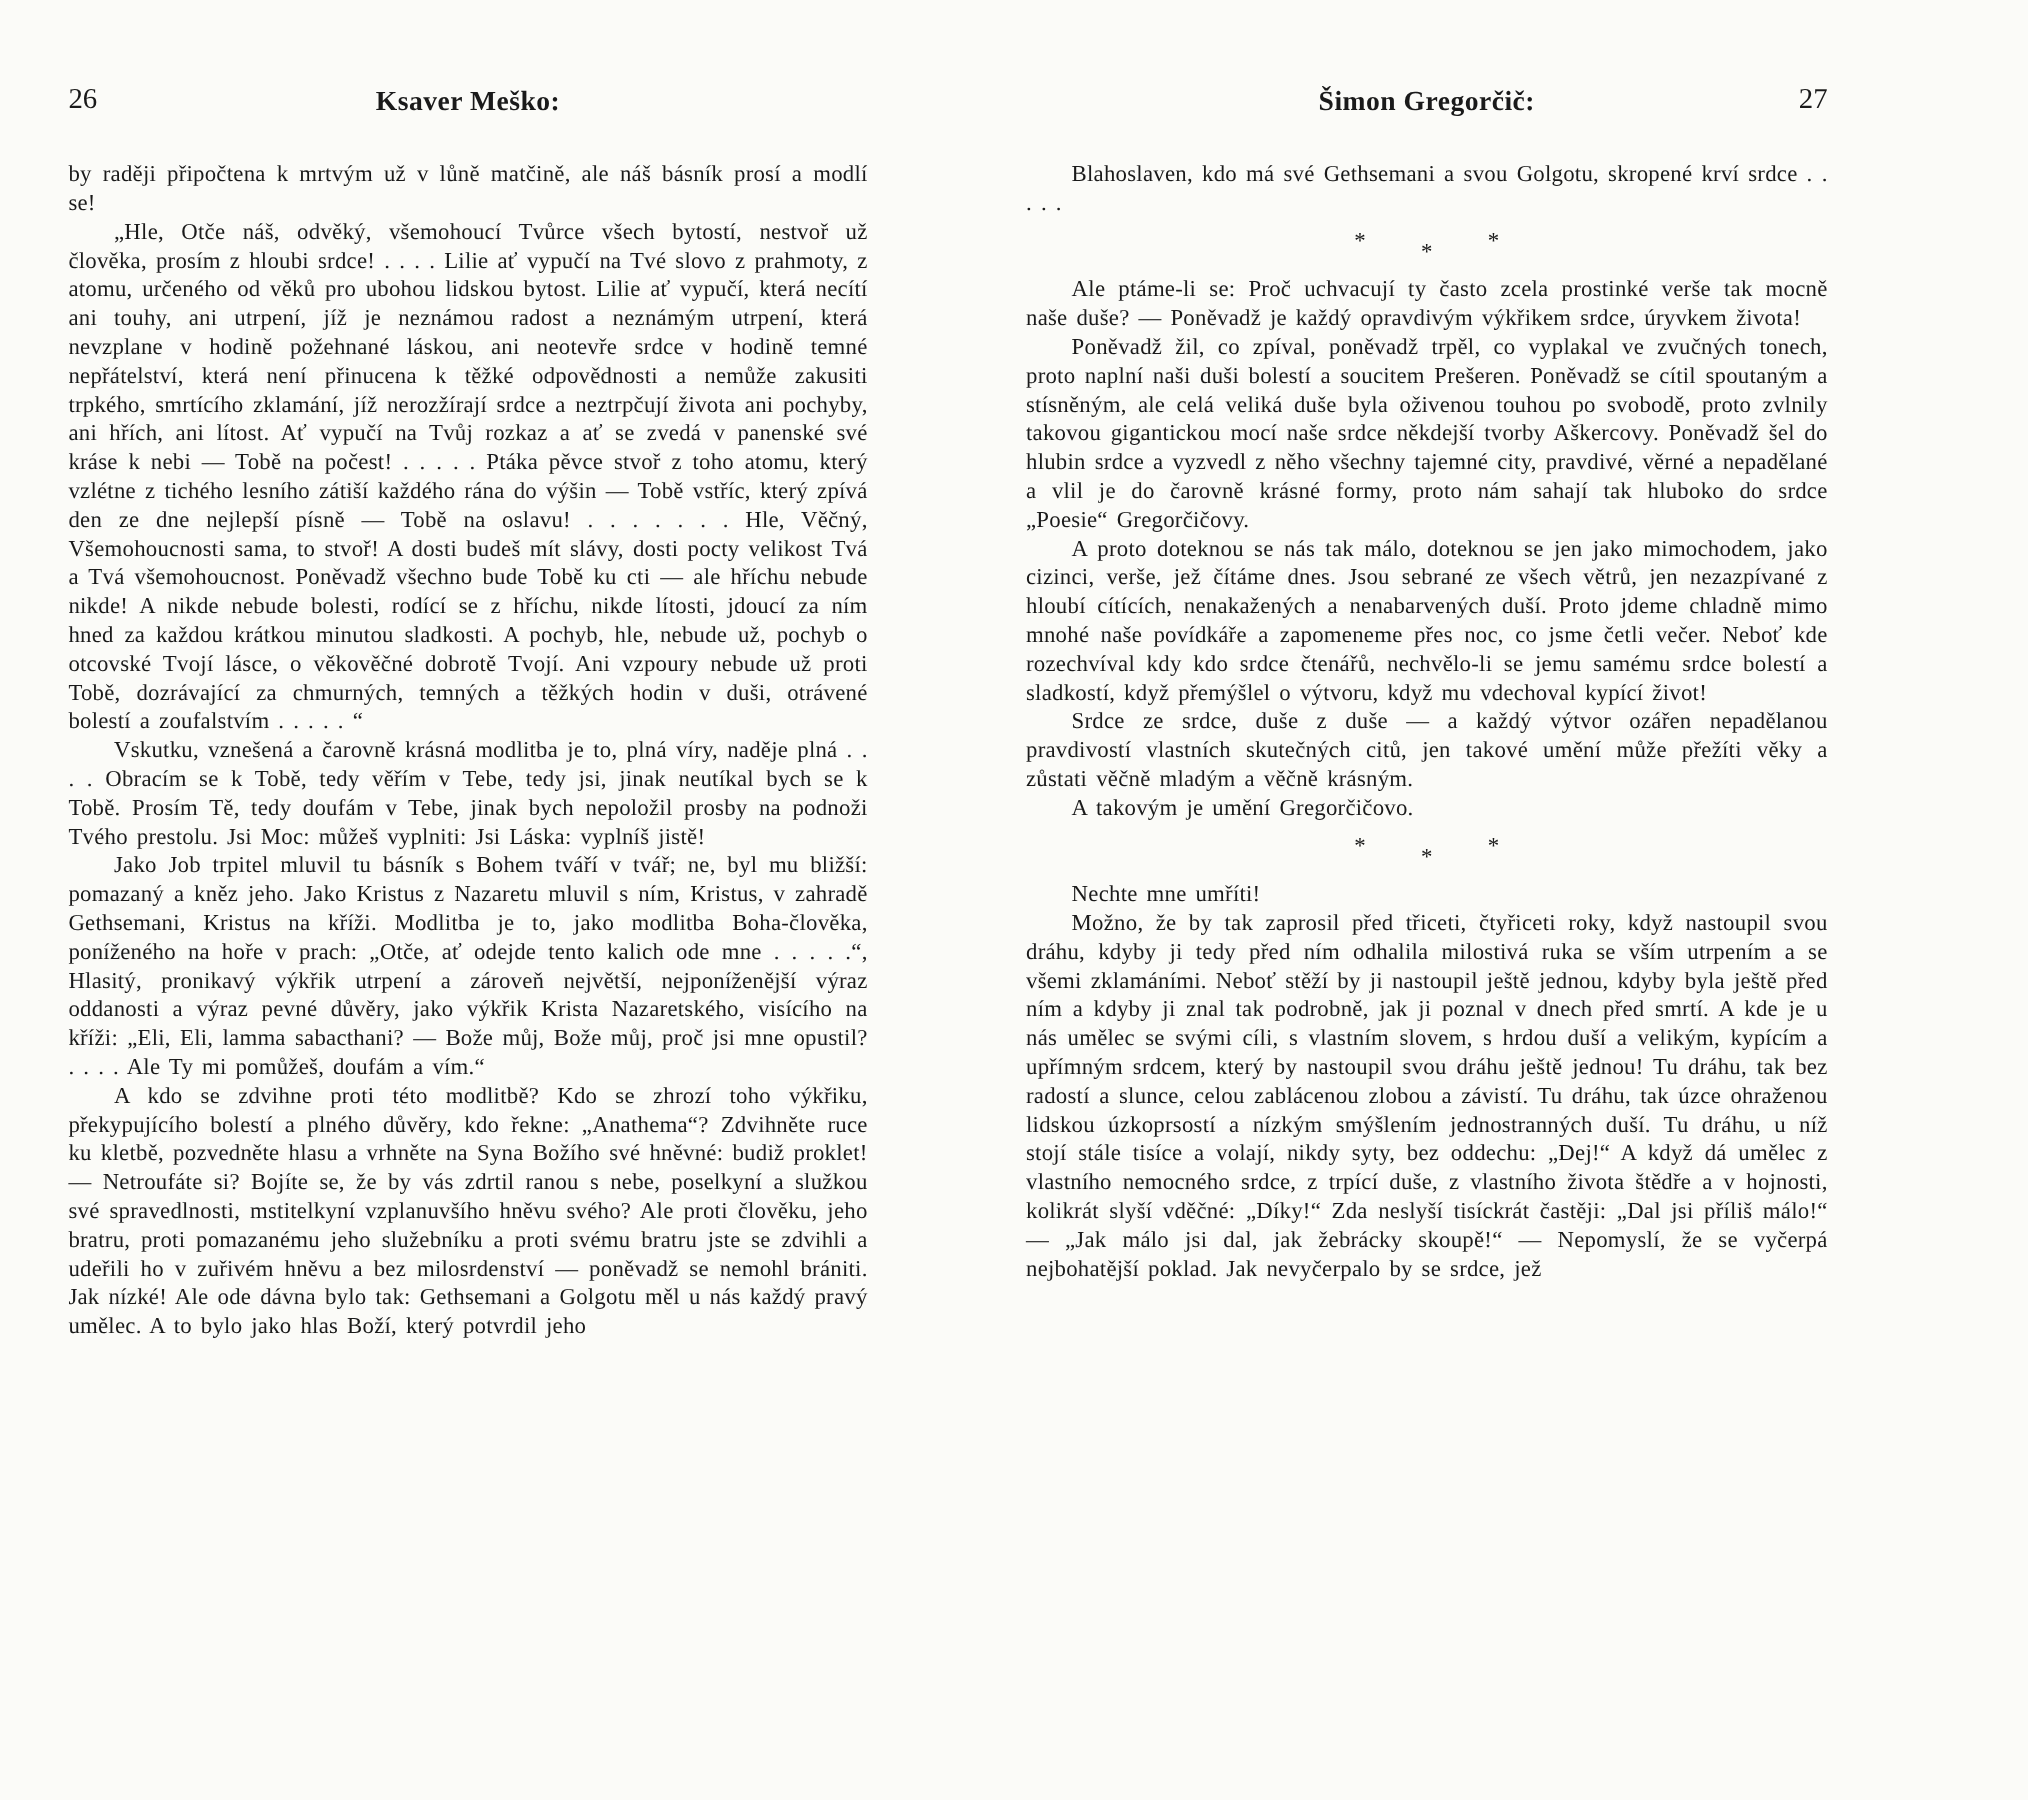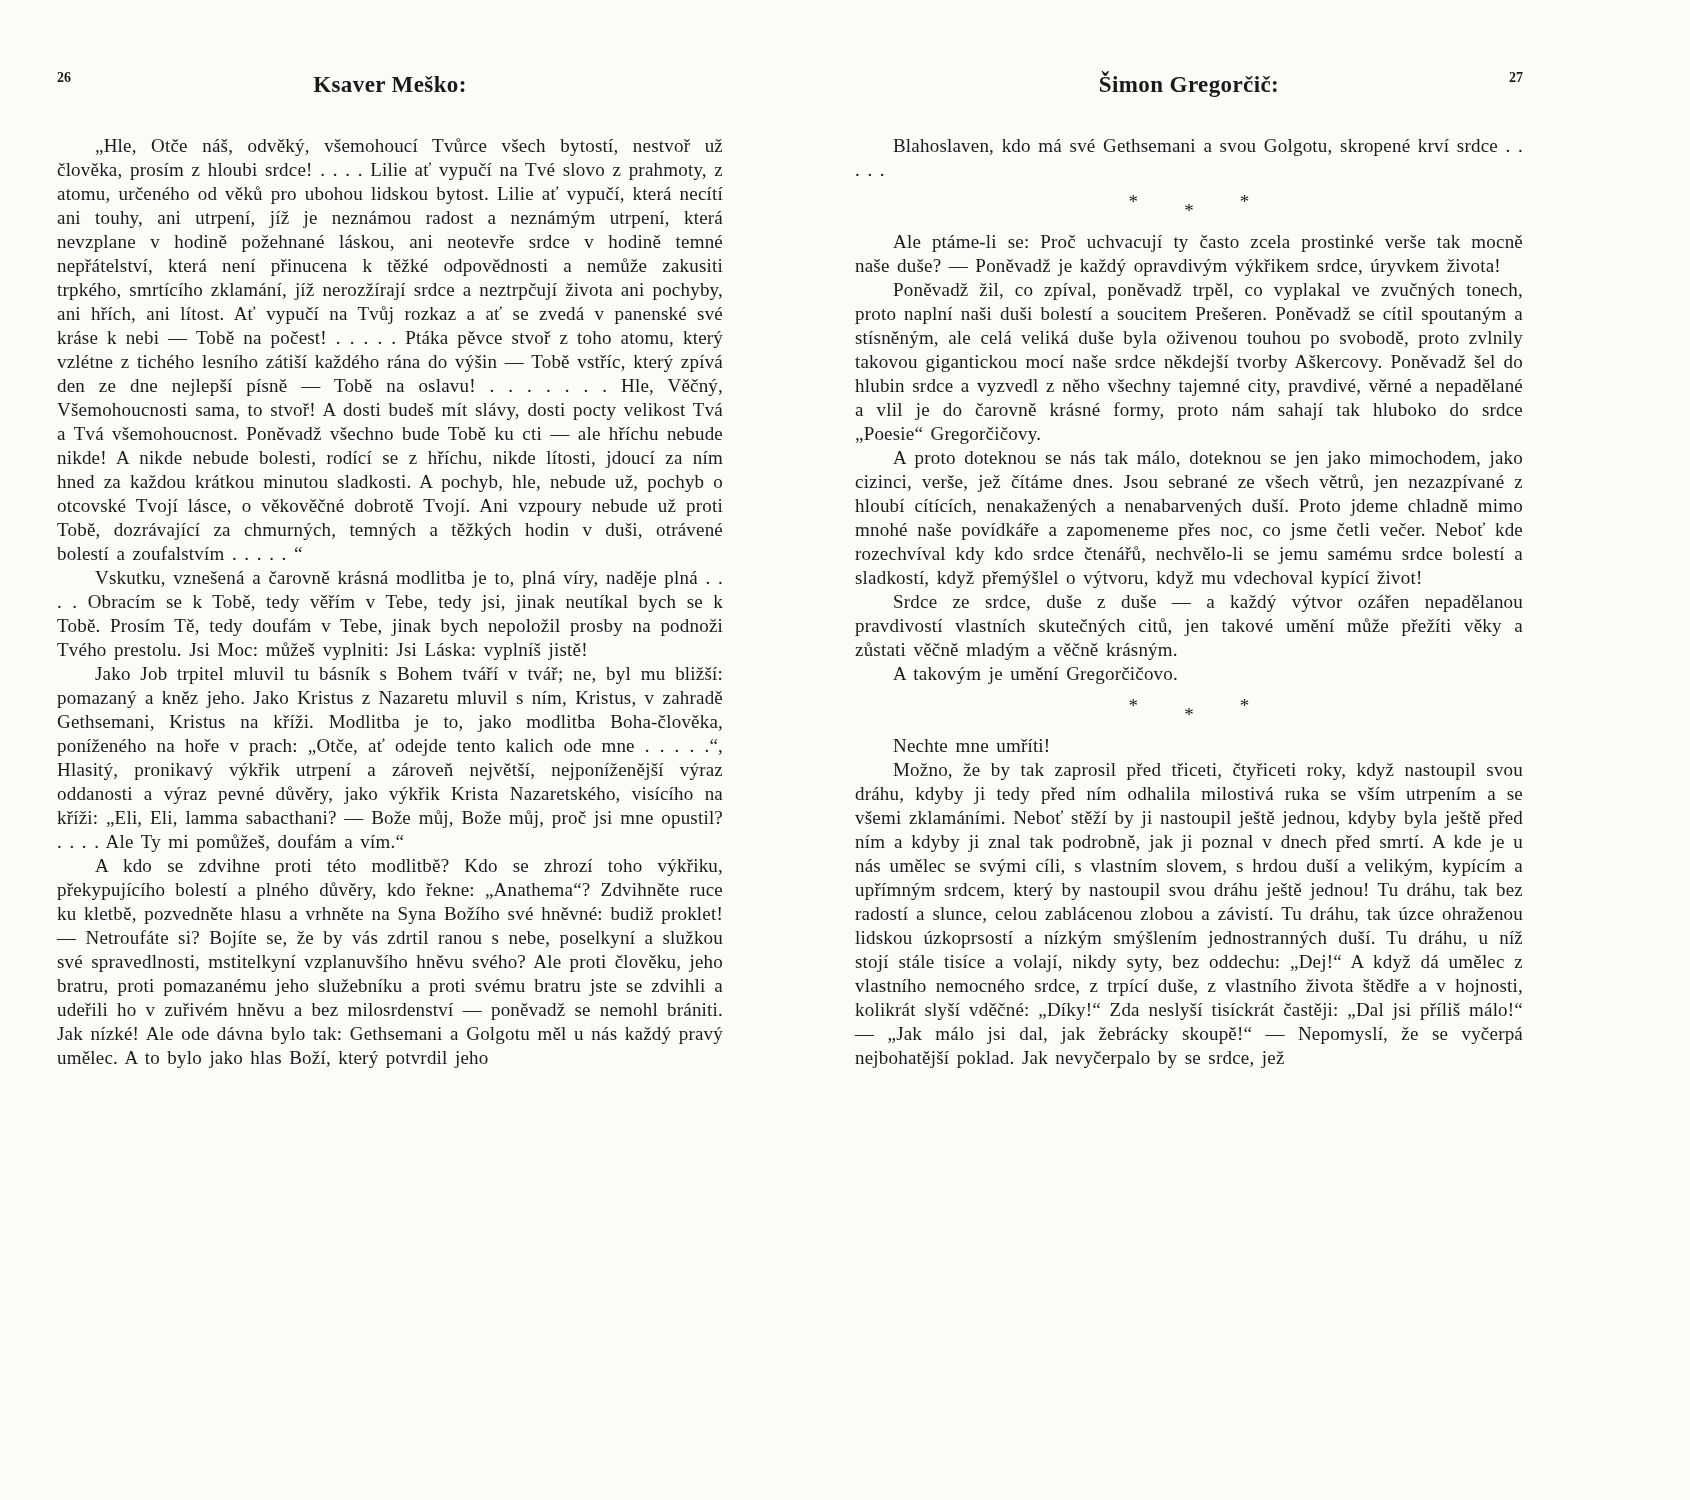--- a/index.html
+++ b/index.html
@@ -20,22 +20,22 @@
   .running-header {
     display: block;
     text-align: center;
     font-weight: bold;
     font-size: 23px;
     letter-spacing: 0.4px;
   }
   .page-number {
     position: absolute;
     top: -2px;
-    font-size: 14px;
-    font-weight: bold;
+    font-size: 24px;
+    font-weight: normal;
   }
   .page-number.pos-left  { left: 0; }
   .page-number.pos-right { right: 0; }
 
   .page-body {
     font-size: 19px;
     line-height: 24px;
     text-align: justify;
     word-spacing: 2.5px;
     letter-spacing: 0.2px;
@@ -61,20 +61,21 @@
 <body>
 
 <div class="spread">
 
   <section class="page left">
     <header class="page-header">
       <span class="page-number pos-left">26</span>
       <span class="running-header">Ksaver Meško:</span>
     </header>
     <div class="page-body">
+        <p class="para">by raději připočtena k mrtvým už v lůně matčině, ale náš básník prosí a modlí se!</p>
         <p class="para indent">„Hle, Otče náš, odvěký, všemohoucí Tvůrce všech bytostí, nestvoř už člověka, prosím z hloubi srdce! . . . .  Lilie ať vypučí na Tvé slovo z prahmoty, z atomu, určeného od věků pro ubohou lidskou bytost. Lilie ať vypučí, která necítí ani touhy, ani utrpení, jíž je neznámou radost a neznámým utrpení, která nevzplane v hodině požehnané láskou, ani neotevře srdce v hodině temné nepřátelství, která není přinucena k těžké odpovědnosti a nemůže zakusiti trpkého, smrtícího zklamání, jíž nerozžírají srdce a neztrpčují života ani pochyby, ani hřích, ani lítost. Ať vypučí na Tvůj rozkaz a ať se zvedá v panenské své kráse k nebi — Tobě na počest! . . . . .  Ptáka pěvce stvoř z toho atomu, který vzlétne z tichého lesního zátiší každého rána do výšin — Tobě vstříc, který zpívá den ze dne nejlepší písně — Tobě na oslavu! . . . . . . .  Hle, Věčný, Všemohoucnosti sama, to stvoř! A dosti budeš mít slávy, dosti pocty velikost Tvá a Tvá všemohoucnost. Poněvadž všechno bude Tobě ku cti — ale hříchu nebude nikde! A nikde nebude bolesti, rodící se z hříchu, nikde lítosti, jdoucí za ním hned za každou krátkou minutou sladkosti. A pochyb, hle, nebude už, pochyb o otcovské Tvojí lásce, o věkověčné dobrotě Tvojí. Ani vzpoury nebude už proti Tobě, dozrávající za chmurných, temných a těžkých hodin v duši, otrávené bolestí a zoufalstvím . . . . . “</p>
         <p class="para indent">Vskutku, vznešená a čarovně krásná modlitba je to, plná víry, naděje plná . . . .  Obracím se k Tobě, tedy věřím v Tebe, tedy jsi, jinak neutíkal bych se k Tobě. Prosím Tě, tedy doufám v Tebe, jinak bych nepoložil prosby na podnoži Tvého prestolu. Jsi Moc: můžeš vyplniti: Jsi Láska: vyplníš jistě!</p>
         <p class="para indent">Jako Job trpitel mluvil tu básník s Bohem tváří v tvář; ne, byl mu bližší: pomazaný a kněz jeho. Jako Kristus z Nazaretu mluvil s ním, Kristus, v zahradě Gethsemani, Kristus na kříži. Modlitba je to, jako modlitba Boha-člověka, poníženého na hoře v prach: „Otče, ať odejde tento kalich ode mne . . . . .“, Hlasitý, pronikavý výkřik utrpení a zároveň největší, nejponíženější výraz oddanosti a výraz pevné důvěry, jako výkřik Krista Nazaretského, visícího na kříži: „Eli, Eli, lamma sabacthani? — Bože můj, Bože můj, proč jsi mne opustil? . . . .  Ale Ty mi pomůžeš, doufám a vím.“</p>
         <p class="para indent">A kdo se zdvihne proti této modlitbě? Kdo se zhrozí toho výkřiku, překypujícího bolestí a plného důvěry, kdo řekne: „Anathema“? Zdvihněte ruce ku kletbě, pozvedněte hlasu a vrhněte na Syna Božího své hněvné: budiž proklet! — Netroufáte si? Bojíte se, že by vás zdrtil ranou s nebe, poselkyní a služkou své spravedlnosti, mstitelkyní vzplanuvšího hněvu svého? Ale proti člověku, jeho bratru, proti pomazanému jeho služebníku a proti svému bratru jste se zdvihli a udeřili ho v zuřivém hněvu a bez milosrdenství — poněvadž se nemohl brániti. Jak nízké! Ale ode dávna bylo tak: Gethsemani a Golgotu měl u nás každý pravý umělec. A to bylo jako hlas Boží, který potvrdil jeho</p>
       </div>
   </section>
 
   <section class="page right">
     <header class="page-header">
       <span class="running-header">Šimon Gregorčič:</span>

